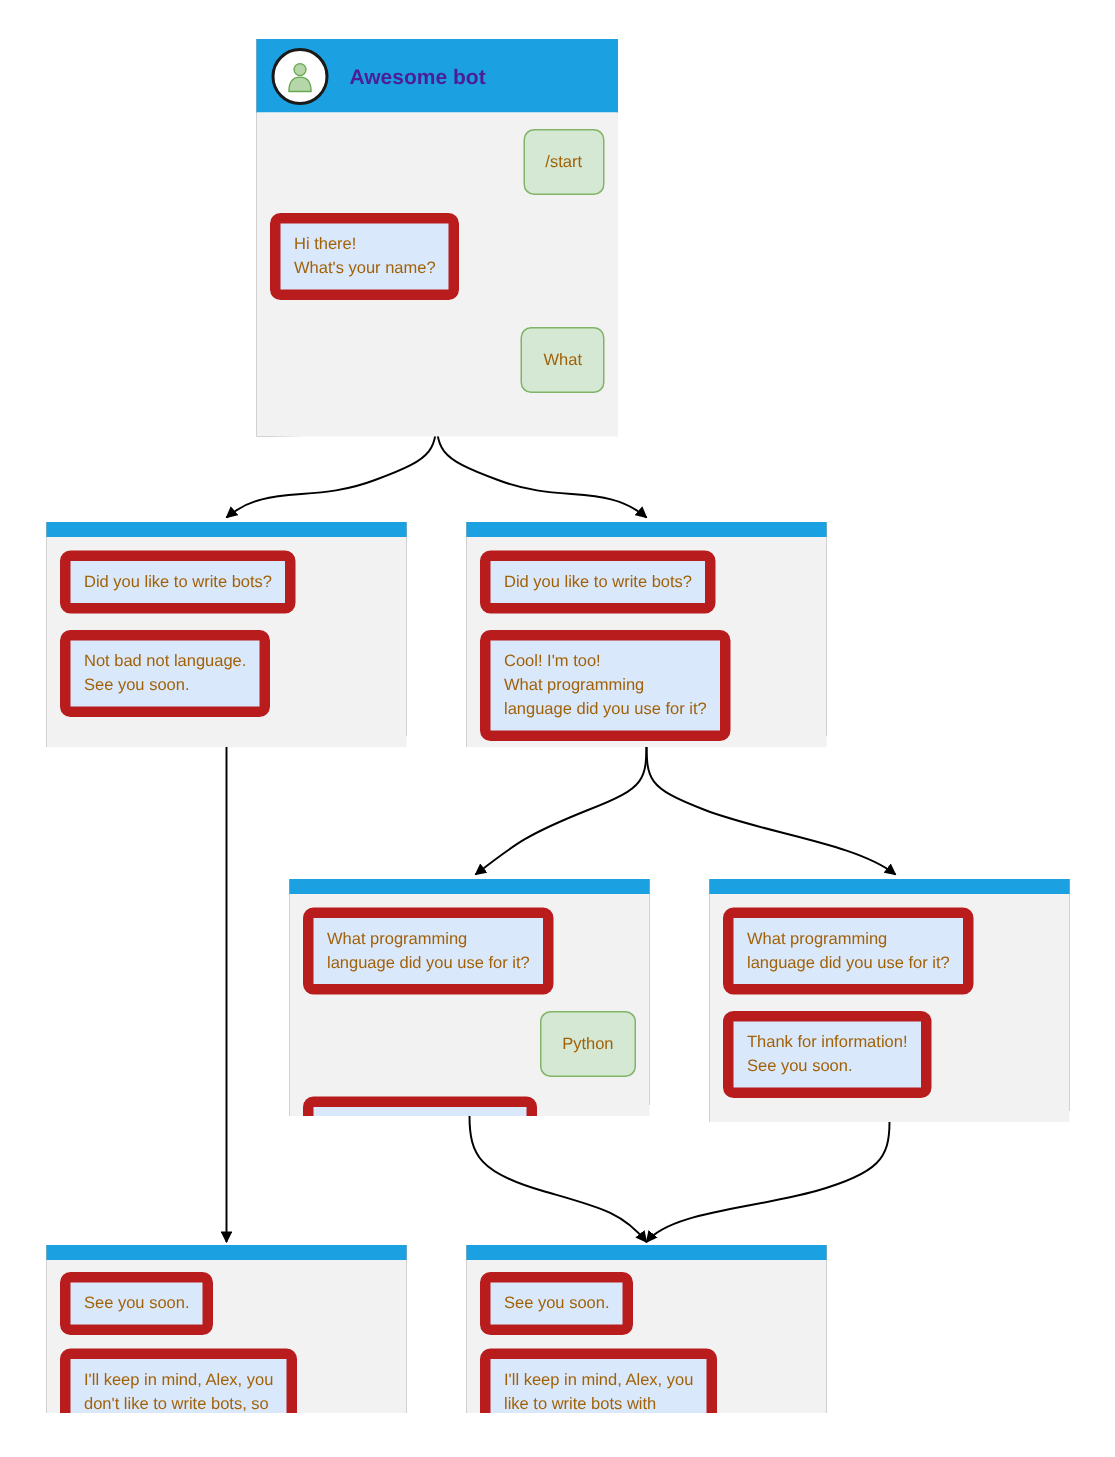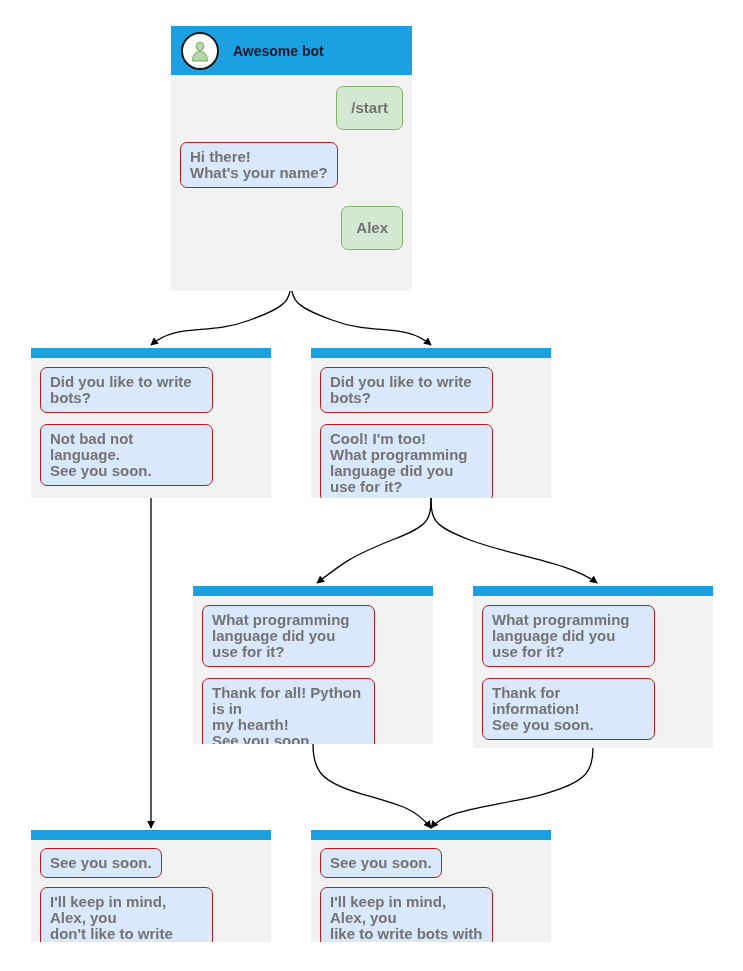--- a/index.html
+++ b/index.html
@@ -67,21 +67,21 @@
     background: #ffffff;
     border: 2px solid #1a1a1a;
     display: flex;
     align-items: center;
     justify-content: center;
     flex: 0 0 auto;
     box-sizing: border-box;
   }
 
   .win-title {
-    color: #0f172a;
+    color: #4c1d95;
     font-size: 14px;
     font-weight: bold;
     margin-left: 14px;
     white-space: nowrap;
   }
 
   .chat {
     position: relative;
     background: #f2f2f2;
     box-sizing: border-box;
@@ -92,31 +92,30 @@
   .row {
     display: flex;
     margin-bottom: 12px;
   }
   .row.left  { justify-content: flex-start; }
   .row.right { justify-content: flex-end; }
 
   .bubble {
     border-radius: 7px;
     padding: 6px 9px;
-    font-size: 15px;
+    font-size: 11px;
     line-height: 16px;
-    color: #737373;
+    color: #a16207;
     box-sizing: border-box;
     white-space: pre-line;
     max-width: 78%;
-    font-weight: bold;
   }
   .bubble.bot {
     background: #dae8fc;
-    border: 1px solid #b91c1c;
+    border: 7px solid #b91c1c;
   }
   .bubble.user {
     background: #d5e8d4;
     border: 1px solid #82b366;
   }
   .bubble.user.big {
     padding: 13px 14px;
     min-width: 52px;
     text-align: left;
   }
@@ -162,21 +161,21 @@
     </div>
     <div class="chat" style="height:216px; padding-top:11px;">
       <div class="row right">
         <div class="bubble user big">/start</div>
       </div>
       <div class="row left" style="margin-bottom:18px;">
         <div class="bubble bot">Hi there!
 What's your name?</div>
       </div>
       <div class="row right">
-        <div class="bubble user big">Alex</div>
+        <div class="bubble user big">What</div>
       </div>
     </div>
   </div>
 </div>
 
 <div class="window" style="left:31px; top:348px; width:240px; height:150px;">
   <svg class="win-shadow" viewBox="0 0 240 150" preserveAspectRatio="none">
     <polygon points="0,0 240,0 240,142 0,150" fill="#f2f2f2" stroke="#666666" stroke-width="1.2"></polygon>
   </svg>
   <div class="win-body">
@@ -216,20 +215,23 @@
   <svg class="win-shadow" viewBox="0 0 240 158" preserveAspectRatio="none">
     <polygon points="0,0 240,0 240,150 0,158" fill="#f2f2f2" stroke="#666666" stroke-width="1.2"></polygon>
   </svg>
   <div class="win-body">
     <div class="win-header thin"></div>
     <div class="chat" style="height:148px; padding-top:9px;">
       <div class="row left" style="margin-bottom:11px;">
         <div class="bubble bot">What programming
 language did you use for it?</div>
       </div>
+      <div class="row right" style="margin-bottom:13px;">
+        <div class="bubble user big">Python</div>
+      </div>
       <div class="row left">
         <div class="bubble bot">Thank for all! Python is in
 my hearth!
 See you soon.</div>
       </div>
     </div>
   </div>
 </div>
 
 <div class="window" style="left:473px; top:586px; width:240px; height:162px;">

